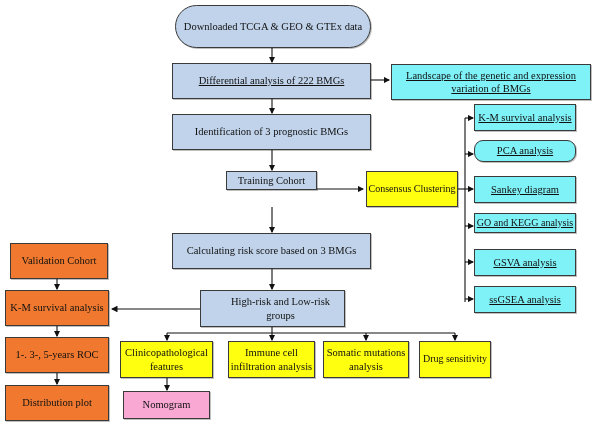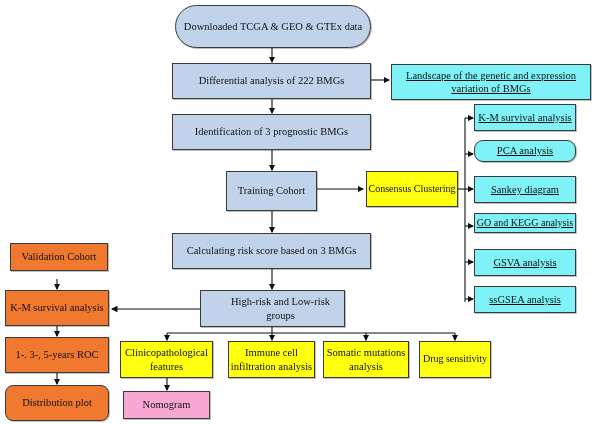--- a/index.html
+++ b/index.html
@@ -58,27 +58,27 @@
     <line x1="366" y1="333" x2="366" y2="340" marker-end="url(#ah)"></line>
     <line x1="455" y1="333" x2="455" y2="340" marker-end="url(#ah)"></line>
 
     <line x1="167" y1="378" x2="167" y2="390" marker-end="url(#ah)"></line>
   </g>
 </svg>
 
 <div class="box blue pill" style="left:175px;top:5px;width:196px;height:43px;">
   <span>Downloaded TCGA &amp; GEO &amp; GTEx data</span>
 </div>
-<div class="box blue" style="left:172px;top:63px;width:199px;height:36px;">
+<div class="box blue" style="left:172px;top:63px;width:199px;height:36px;text-decoration:underline;">
   <span>Differential analysis of 222 BMGs</span>
 </div>
 <div class="box blue" style="left:172px;top:114px;width:199px;height:36px;">
   <span>Identification of 3 prognostic BMGs</span>
 </div>
-<div class="box blue" style="left:226px;top:171px;width:91px;height:40px;">
+<div class="box blue" style="left:226px;top:171px;width:91px;height:19px;">
   <span>Training Cohort</span>
 </div>
 <div class="box blue" style="left:172px;top:233px;width:199px;height:36px;">
   <span>Calculating risk score based on 3 BMGs</span>
 </div>
 <div class="box blue" style="left:200px;top:290px;width:145px;height:37px;padding-left:16px;">
   <span>High-risk and Low-risk groups</span>
 </div>
 
 <div class="box cyan" style="left:391px;top:64px;width:200px;height:36px;padding:0 6px;">
@@ -100,30 +100,30 @@
 <div class="box cyan" style="left:474px;top:213px;width:102px;height:20px;font-size:10px;">
   <span>GO and KEGG analysis</span>
 </div>
 <div class="box cyan" style="left:474px;top:249px;width:102px;height:27px;">
   <span>GSVA analysis</span>
 </div>
 <div class="box cyan" style="left:474px;top:286px;width:102px;height:27px;text-align:right;">
   <span>ssGSEA analysis</span>
 </div>
 
-<div class="box orange" style="left:10px;top:243px;width:98px;height:28px;">
+<div class="box orange" style="left:10px;top:243px;width:98px;height:36px;">
   <span>Validation Cohort</span>
 </div>
 <div class="box orange" style="left:5px;top:290px;width:104px;height:36px;">
   <span>K-M survival analysis</span>
 </div>
 <div class="box orange" style="left:5px;top:337px;width:104px;height:36px;text-align:center;">
   <span>1-. 3-, 5-years ROC</span>
 </div>
-<div class="box orange" style="left:5px;top:385px;width:104px;height:36px;border-radius:8px;">
+<div class="box orange" style="left:5px;top:385px;width:104px;height:36px;">
   <span>Distribution plot</span>
 </div>
 
 <div class="box yellow" style="left:120px;top:341px;width:93px;height:37px;text-align:center;">
   <span>Clinicopathological features</span>
 </div>
 <div class="box yellow" style="left:228px;top:341px;width:87px;height:37px;">
   <span>Immune cell infiltration analysis</span>
 </div>
 <div class="box yellow" style="left:323px;top:341px;width:86px;height:37px;">

